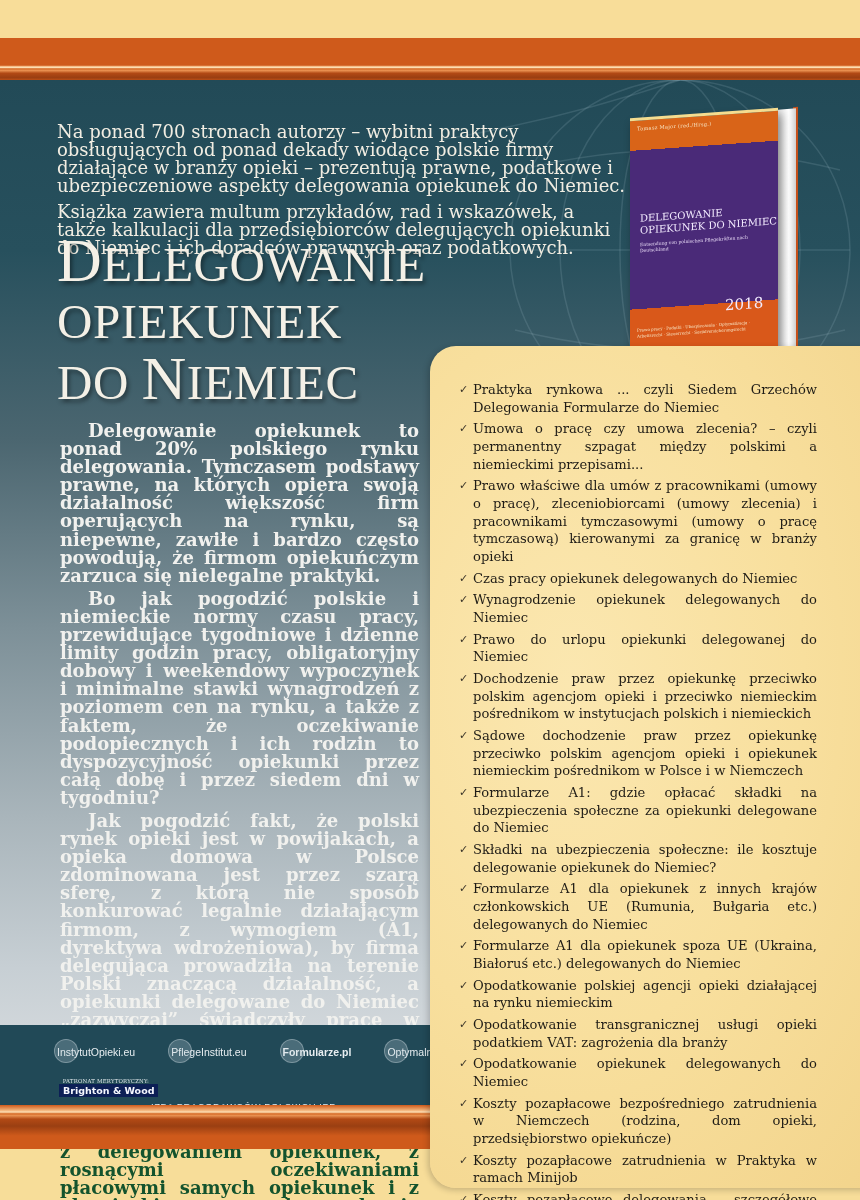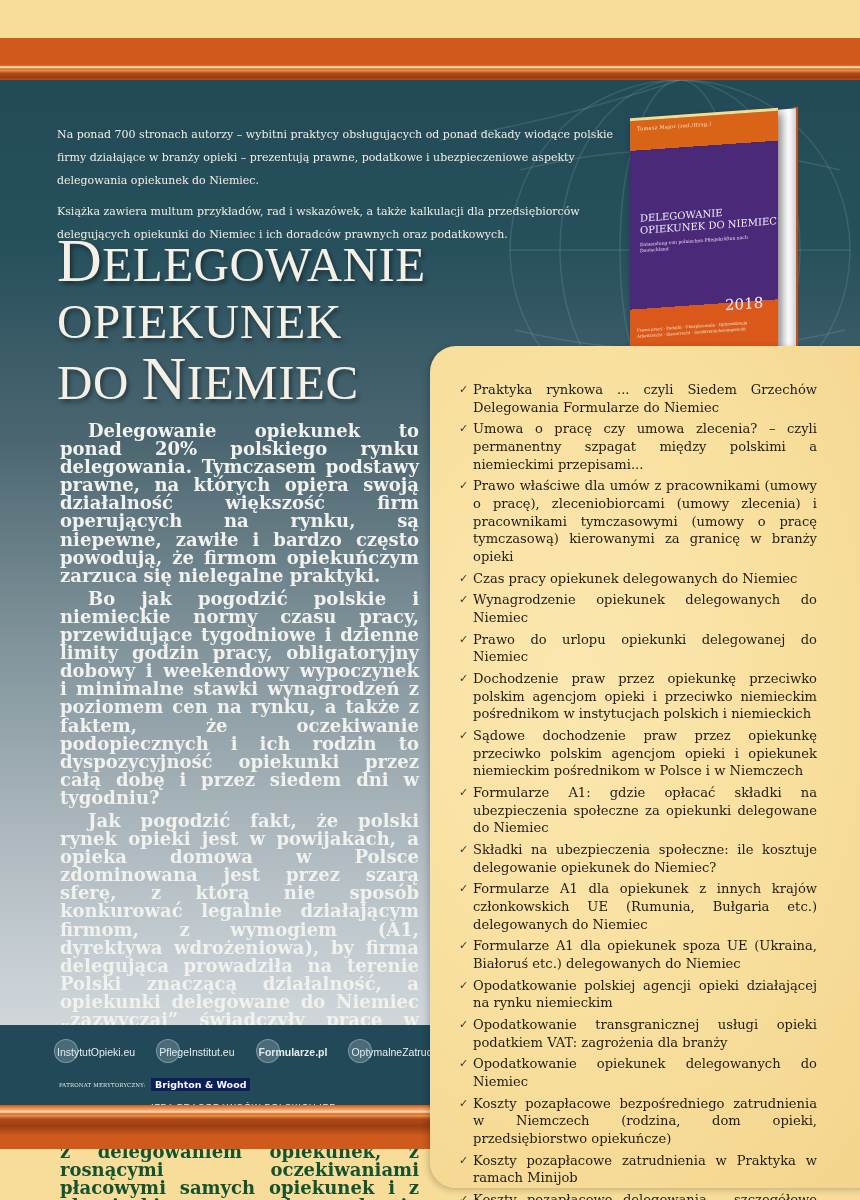--- a/index.html
+++ b/index.html
@@ -23,21 +23,21 @@
     background: linear-gradient(to bottom, #224a57 0%, #27505d 18%, #4b6670 38%, #7d9098 58%, #a9b5bb 78%, #c7cfd4 94%, #d0d6da 100%);
   }
   .globe {
     position: absolute; left: 440px; top: 80px; width: 420px; height: 300px; overflow: hidden; pointer-events: none;
   }
   .footer-panel {
     position: absolute; left: 0; top: 1025px; width: 860px; height: 80px; background: #214957;
   }
   .intro {
     position: absolute; left: 57px; top: 123px; width: 570px;
-    color: #f1ede2; font-size: 11px; line-height: 23px;
+    color: #f1ede2; font-size: 18px; line-height: 18px;
   }
   .intro p { margin: 0 0 8px 0; }
   .title {
     position: absolute; left: 57px; top: 232px; width: 420px;
     color: #f4f0e6; font-family: "Liberation Serif", "DejaVu Serif", serif;
     font-size: 49px; line-height: 57px; letter-spacing: 0.5px;
     text-shadow: 2px 3px 4px rgba(0,0,0,0.45);
   }
   .title .line { display: block; white-space: nowrap; }
   .title .big { font-size: 62px; }
@@ -75,27 +75,27 @@
     position: absolute; left: 430px; top: 346px; width: 470px; height: 842px;
     background: radial-gradient(ellipse at 30% 40%, #fbe7b0 0%, #f8df9d 50%, #f2d38a 100%);
     border-radius: 26px; box-shadow: -2px 2px 6px rgba(0,0,0,0.2);
   }
   .checklist {
     position: absolute; left: 461px; top: 381px; width: 356px; margin: 0; padding: 0; list-style: none;
     color: #1f1c16; font-size: 13.1px; line-height: 17.6px; text-align: justify;
   }
   .checklist li { position: relative; padding-left: 12px; margin-bottom: 4.2px; }
   .checklist .check { position: absolute; left: -2px; top: 0; font-size: 11px; color: #3a3428; }
-  .logos { position: absolute; left: 57px; top: 1046px; display: flex; align-items: center; gap: 0; }
+  .logos { position: absolute; left: 57px; top: 1046px; display: flex; align-items: center; gap: 12px; }
   .logo { position: relative; color: #e8eef1; font-family: "Liberation Sans", "DejaVu Sans", sans-serif; font-size: 10.5px; margin-right: 24px; white-space: nowrap; }
   .logo .circle { position: absolute; left: -3px; top: -7px; width: 22px; height: 22px; border-radius: 50%; background: rgba(200,215,225,0.25); border: 1px solid rgba(220,230,235,0.35); }
   .logo.bold { font-weight: bold; }
   .patron-row { position: absolute; left: 59px; display: flex; align-items: center; }
   .patron-label { color: #dfe7ea; font-size: 5.4px; letter-spacing: 0.2px; width: 92px; }
-  .patron-merit { top: 1078px; }
+  .patron-merit { top: 1078px; flex-direction: column; }
   .patron-honor { top: 1101px; }
   .brighton { background: #0c1f56; color: #f6f8ff; font-family: "DejaVu Sans", sans-serif; font-weight: bold; font-size: 9.5px; padding: 1px 4px; }
   .ipp { color: #e5ecef; font-family: "Liberation Sans", sans-serif; font-size: 9.5px; letter-spacing: 0.5px; }
 </style>
 </head>
 <body>
 
 <div class="top-cream"></div>
 <div class="band top"></div>
 

